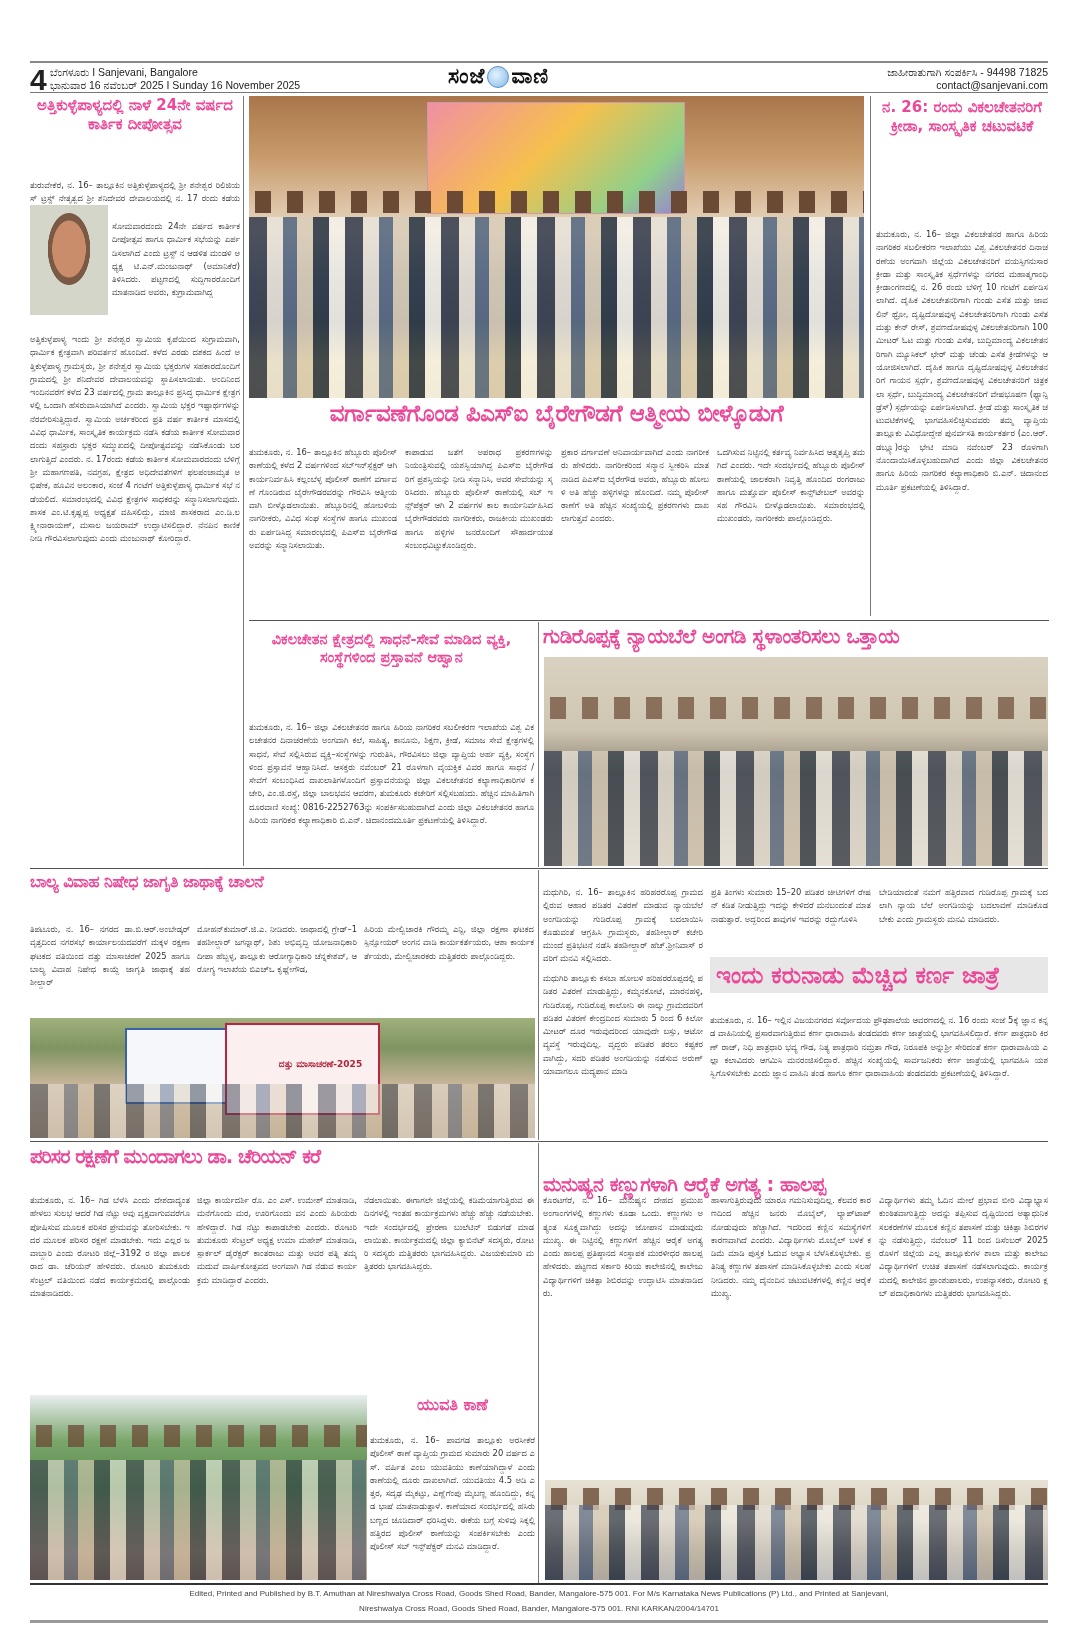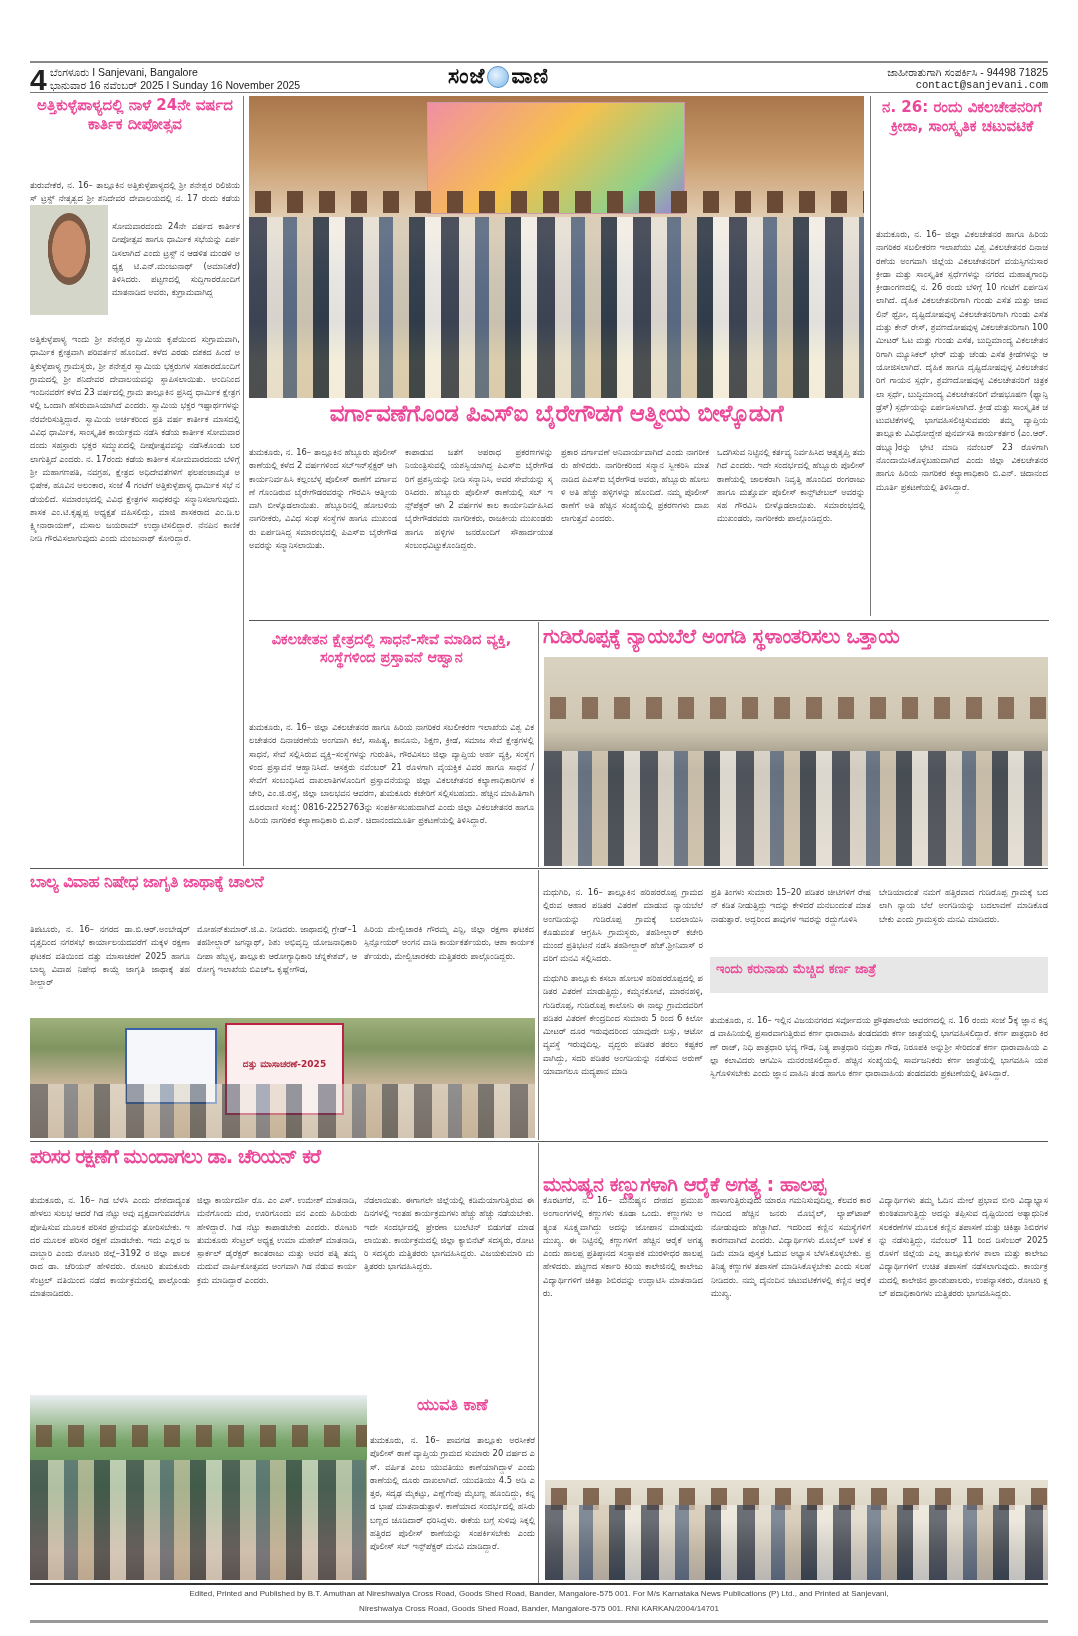--- a/index.html
+++ b/index.html
@@ -17,36 +17,36 @@
   .photo{position:absolute;overflow:hidden;}
   .ph-stage{background:linear-gradient(180deg,#a9764b 0%,#c89a6a 20%,#e8d9c4 45%,#6d7a8a 60%,#3d4a5a 75%,#f2d14a 88%,#e9b93b 100%);}
   .banner{position:absolute;background:linear-gradient(135deg,#f08fa3,#f6c04d 45%,#8fd08a 80%,#9a7fd6);border:1px solid #c9a;}
   .people{position:absolute;bottom:0;left:0;right:0;height:60%;background:repeating-linear-gradient(90deg,#3b4252 0 18px,#e8e2d8 18px 34px,#5a6b84 34px 48px,#d9cdb8 48px 64px,#2f3a48 64px 80px,#f4f1ea 80px 96px);opacity:.9;}
   .heads{position:absolute;left:0;right:0;height:22px;background:repeating-linear-gradient(90deg,transparent 0 6px,#6b4a35 6px 22px,transparent 22px 32px);}
   .ph-crowd{background:linear-gradient(180deg,#d9d2c0 0%,#cfc6b2 35%,#8d8676 55%,#b7a993 100%);}
   .ph-outdoor{background:linear-gradient(180deg,#9fb17c 0%,#7f9460 25%,#c8b59a 55%,#b49b7c 100%);}
   .ph-green{background:linear-gradient(180deg,#e9eef0 0%,#79a56a 25%,#5b8b4d 50%,#a88968 85%,#8f6e4f 100%);}
   .ph-hall{background:linear-gradient(180deg,#e6e1d3 0%,#d9d2c1 40%,#8a8478 70%,#4a4d58 100%);}
   .ph-portrait{background:radial-gradient(ellipse at 50% 40%,#c98d6b 0 30%,#7a5a45 31% 38%,#d3d6c9 39%);}
-  .board{position:absolute;background:#f5f7fb;border:2px solid #3a62a8;}
+  .board{position:absolute;background:#f5f7fb;border:2px solid #3a62a8;padding-left:36px;}
   .grey-box{position:absolute;background:#e7e7e7;}
   .footer{position:absolute;font-family:"Liberation Sans",sans-serif;font-size:8px;color:#444;text-align:center;line-height:15px;}
 </style>
 </head>
 <body>
 
 <div class="rule" style="left:30px;top:61px;width:1018px;height:2px;background:#888;"></div>
 <div class="abs hdr-num" style="left:30px;top:65px;">4</div>
 <div class="abs hdr-small" style="left:50px;top:66px;">ಬೆಂಗಳೂರು  I Sanjevani, Bangalore</div>
 <div class="abs hdr-small" style="left:50px;top:79px;">ಭಾನುವಾರ 16 ನವೆಂಬರ್ 2025 I Sunday 16 November 2025</div>
 <div class="abs masthead" style="left:448px;top:64px;">
   <span>ಸಂಜೆ</span><span class="globe"></span><span>ವಾಣಿ</span>
 </div>
 <div class="abs hdr-small" style="right:30px;top:66px;text-align:right;">ಜಾಹೀರಾತುಗಾಗಿ ಸಂಪರ್ಕಿಸಿ - 94498 71825</div>
-<div class="abs hdr-small" style="right:30px;top:79px;text-align:center;font-family:Liberation Mono, monospace;">contact@sanjevani.com</div>
+<div class="abs hdr-small" style="right:30px;top:79px;text-align:center;">contact@sanjevani.com</div>
 <div class="rule" style="left:30px;top:92px;width:1018px;height:1px;background:#777;"></div>
 
 <div class="abs hl" style="left:30px;top:96px;width:210px;font-size:15px;">ಅತ್ತಿಕುಳ್ಳೆಪಾಳ್ಯದಲ್ಲಿ ನಾಳೆ 24ನೇ ವರ್ಷದ ಕಾರ್ತಿಕ ದೀಪೋತ್ಸವ</div>
 <div class="abs body" style="left:30px;top:163px;width:210px;height:40px;">ತುರುವೇಕೆರೆ, ನ. 16– ತಾಲ್ಲೂಕಿನ ಅತ್ತಿಕುಳ್ಳೆಪಾಳ್ಯದಲ್ಲಿ ಶ್ರೀ ಶನೇಶ್ವರ ರಿಲಿಜಿಯಸ್ ಟ್ರಸ್ಟ್ ನೇತೃತ್ವದ ಶ್ರೀ ಶನಿದೇವರ ದೇವಾಲಯದಲ್ಲಿ ನ. 17 ರಂದು ಕಡೆಯ ಕಾರ್ತೀಕ</div>
 <div class="photo ph-portrait" style="left:30px;top:205px;width:78px;height:110px;"></div>
 <div class="abs body" style="left:112px;top:204px;width:128px;height:111px;">ಸೋಮವಾರದಂದು 24ನೇ ವರ್ಷದ ಕಾರ್ತೀಕ ದೀಪೋತ್ಸವ ಹಾಗೂ ಧಾರ್ಮಿಕ ಸಭೆಯನ್ನು ಏರ್ಪಡಿಸಲಾಗಿದೆ ಎಂದು ಟ್ರಸ್ಟ್ ನ ಆಡಳಿತ ಮಂಡಳಿ ಅಧ್ಯಕ್ಷ ಟಿ.ಎನ್.ಮಂಜುನಾಥ್ (ಅಮಾನಿಕೆರೆ) ತಿಳಿಸಿದರು. ಪಟ್ಟಣದಲ್ಲಿ ಸುದ್ದಿಗಾರರೊಂದಿಗೆ ಮಾತನಾಡಿದ ಅವರು, ಕುಗ್ರಾಮವಾಗಿದ್ದ</div>
 <div class="abs body" style="left:30px;top:317px;width:210px;height:550px;">ಅತ್ತಿಕುಳ್ಳೆಪಾಳ್ಯ ಇಂದು ಶ್ರೀ ಶನೇಶ್ವರ ಸ್ವಾಮಿಯ ಕೃಪೆಯಿಂದ ಸುಗ್ರಾಮವಾಗಿ, ಧಾರ್ಮಿಕ ಕ್ಷೇತ್ರವಾಗಿ ಪರಿವರ್ತನೆ ಹೊಂದಿದೆ. ಕಳೆದ ಎರಡು ದಶಕದ ಹಿಂದೆ ಅತ್ತಿಕುಳ್ಳೆಪಾಳ್ಯ ಗ್ರಾಮಸ್ಥರು, ಶ್ರೀ ಶನೇಶ್ವರ ಸ್ವಾಮಿಯ ಭಕ್ತರುಗಳ ಸಹಕಾರದೊಂದಿಗೆ ಗ್ರಾಮದಲ್ಲಿ ಶ್ರೀ ಶನಿದೇವರ ದೇವಾಲಯವನ್ನು ಸ್ಥಾಪಿಸಲಾಯಿತು. ಅಂದಿನಿಂದ ಇಂದಿನವರೆಗೆ ಕಳೆದ 23 ವರ್ಷದಲ್ಲಿ ಗ್ರಾಮ ತಾಲ್ಲೂಕಿನ ಪ್ರಸಿದ್ಧ ಧಾರ್ಮಿಕ ಕ್ಷೇತ್ರಗಳಲ್ಲಿ ಒಂದಾಗಿ ಹೆಸರುವಾಸಿಯಾಗಿದೆ ಎಂದರು. ಸ್ವಾಮಿಯ ಭಕ್ತರ ಇಷ್ಟಾರ್ಥಗಳನ್ನು ನೆರವೇರಿಸುತ್ತಿದ್ದಾರೆ. ಸ್ವಾಮಿಯ ಅರ್ಚಕರಿಂದ ಪ್ರತಿ ವರ್ಷ ಕಾರ್ತೀಕ ಮಾಸದಲ್ಲಿ ವಿವಿಧ ಧಾರ್ಮಿಕ, ಸಾಂಸ್ಕೃತಿಕ ಕಾರ್ಯಕ್ರಮ ನಡೆಸಿ ಕಡೆಯ ಕಾರ್ತೀಕ ಸೋಮವಾರದಂದು ಸಹಸ್ರಾರು ಭಕ್ತರ ಸಮ್ಮುಖದಲ್ಲಿ ದೀಪೋತ್ಸವವನ್ನು ನಡೆಸಿಕೊಂಡು ಬರಲಾಗುತ್ತಿದೆ ಎಂದರು. ನ. 17ರಂದು ಕಡೆಯ ಕಾರ್ತೀಕ ಸೋಮವಾರದಂದು ಬೆಳಿಗ್ಗೆ ಶ್ರೀ ಮಹಾಗಣಪತಿ, ನವಗ್ರಹ, ಕ್ಷೇತ್ರದ ಅಧಿದೇವತೆಗಳಿಗೆ ಫಲಪಂಚಾಮೃತ ಅಭಿಷೇಕ, ಹೂವಿನ ಅಲಂಕಾರ, ಸಂಜೆ 4 ಗಂಟೆಗೆ ಅತ್ತಿಕುಳ್ಳೆಪಾಳ್ಯ ಧಾರ್ಮಿಕ ಸಭೆ ನಡೆಯಲಿದೆ. ಸಮಾರಂಭದಲ್ಲಿ ವಿವಿಧ ಕ್ಷೇತ್ರಗಳ ಸಾಧಕರನ್ನು ಸನ್ಮಾನಿಸಲಾಗುವುದು. ಶಾಸಕ ಎಂ.ಟಿ.ಕೃಷ್ಣಪ್ಪ ಅಧ್ಯಕ್ಷತೆ ವಹಿಸಲಿದ್ದು, ಮಾಜಿ ಶಾಸಕರಾದ ಎಂ.ಡಿ.ಲಕ್ಷ್ಮೀನಾರಾಯಣ್, ಮಸಾಲ ಜಯರಾಮ್ ಉದ್ಘಾಟಿಸಲಿದ್ದಾರೆ. ನೆನಪಿನ ಕಾಣಿಕೆ ನೀಡಿ ಗೌರವಿಸಲಾಗುವುದು ಎಂದು ಮಂಜುನಾಥ್ ಕೋರಿದ್ದಾರೆ.</div>
 <div class="vrule" style="left:243px;top:96px;height:770px;"></div>
 
 <div class="photo ph-stage" style="left:249px;top:96px;width:615px;height:302px;">
@@ -91,21 +91,21 @@
   <div class="people" style="height:45%;opacity:.5;"></div>
 </div>
 <div class="vrule" style="left:538px;top:870px;height:270px;"></div>
 
 <div class="abs body" style="left:543px;top:870px;width:160px;height:84px;">ಮಧುಗಿರಿ, ನ. 16– ತಾಲ್ಲೂಕಿನ ಹರಿಹರರೊಪ್ಪ ಗ್ರಾಮದಲ್ಲಿರುವ ಆಹಾರ ಪಡಿತರ ವಿತರಣೆ ಮಾಡುವ ನ್ಯಾಯಬೆಲೆ ಅಂಗಡಿಯನ್ನು ಗುಡಿರೊಪ್ಪ ಗ್ರಾಮಕ್ಕೆ ಬದಲಾಯಿಸಿ ಕೊಡುವಂತೆ ಆಗ್ರಹಿಸಿ ಗ್ರಾಮಸ್ಥರು, ತಹಶೀಲ್ದಾರ್ ಕಚೇರಿ ಮುಂದೆ ಪ್ರತಿಭಟನೆ ನಡೆಸಿ ತಹಶೀಲ್ದಾರ್ ಹೆಚ್.ಶ್ರೀನಿವಾಸ್ ರವರಿಗೆ ಮನವಿ ಸಲ್ಲಿಸಿದರು.</div>
 <div class="abs body" style="left:711px;top:870px;width:160px;height:84px;">ಪ್ರತಿ ತಿಂಗಳು ಸುಮಾರು 15–20 ಪಡಿತರ ಚೀಟಿಗಳಿಗೆ ರೇಷನ್ ಕಡಿತ ನೀಡುತ್ತಿದ್ದು ಇದನ್ನು ಕೇಳಿದರೆ ಮನಬಂದಂತೆ ಮಾತನಾಡುತ್ತಾರೆ. ಅದ್ದರಿಂದ ತಾವುಗಳ ಇವರನ್ನು ರದ್ದುಗೊಳಿಸಿ</div>
 <div class="abs body" style="left:879px;top:870px;width:169px;height:84px;">ಬೇಡಿಯಾದಂತೆ ನಮಗೆ ಹತ್ತಿರವಾದ ಗುಡಿರೊಪ್ಪ ಗ್ರಾಮಕ್ಕೆ ಬದಲಾಗಿ ನ್ಯಾಯ ಬೆಲೆ ಅಂಗಡಿಯನ್ನು ಬದಲಾವಣೆ ಮಾಡಿಕೊಡಬೇಕು ಎಂದು ಗ್ರಾಮಸ್ಥರು ಮನವಿ ಮಾಡಿದರು.</div>
 <div class="abs body" style="left:543px;top:956px;width:160px;height:182px;">ಮಧುಗಿರಿ ತಾಲ್ಲೂಕು ಕಸಬಾ ಹೋಬಳಿ ಹರಿಹರರೊಪ್ಪದಲ್ಲಿ ಪಡಿತರ ವಿತರಣೆ ಮಾಡುತ್ತಿದ್ದು, ಕಮ್ಮನಕೋಟೆ, ಮಾರನಹಳ್ಳಿ, ಗುಡಿರೊಪ್ಪ, ಗುಡಿರೊಪ್ಪ ಕಾಲೋನಿ ಈ ನಾಲ್ಕು ಗ್ರಾಮದವರಿಗೆ ಪಡಿತರ ವಿತರಣೆ ಕೇಂದ್ರದಿಂದ ಸುಮಾರು 5 ರಿಂದ 6 ಕಿಲೋ ಮೀಟರ್ ದೂರ ಇರುವುದರಿಂದ ಯಾವುದೇ ಬಸ್ಸು, ಆಟೋ ವ್ಯವಸ್ಥೆ ಇರುವುದಿಲ್ಲ. ವೃದ್ಧರು ಪಡಿತರ ತರಲು ಕಷ್ಟಕರವಾಗಿದ್ದು, ಸದರಿ ಪಡಿತರ ಅಂಗಡಿಯನ್ನು ನಡೆಸುವ ಅರುಣ್ ಯಾವಾಗಲೂ ಮದ್ಯಪಾನ ಮಾಡಿ</div>
 
 <div class="grey-box" style="left:710px;top:957px;width:338px;height:36px;"></div>
-<div class="abs hl hl-left" style="left:716px;top:961px;width:330px;font-size:13px;white-space:nowrap;">ಇಂದು ಕರುನಾಡು ಮೆಚ್ಚಿದ ಕರ್ಣ ಜಾತ್ರೆ</div>
+<div class="abs hl hl-left" style="left:716px;top:961px;width:330px;font-size:23px;white-space:nowrap;">ಇಂದು ಕರುನಾಡು ಮೆಚ್ಚಿದ ಕರ್ಣ ಜಾತ್ರೆ</div>
 <div class="abs body" style="left:710px;top:998px;width:338px;height:140px;">ತುಮಕೂರು, ನ. 16– ಇಲ್ಲಿನ ವಿಜಯನಗರದ ಸರ್ವೋದಯ ಪ್ರೌಢಶಾಲೆಯ ಆವರಣದಲ್ಲಿ ನ. 16 ರಂದು ಸಂಜೆ 5ಕ್ಕೆ ಜ್ಞಾನ ಕನ್ನಡ ವಾಹಿನಿಯಲ್ಲಿ ಪ್ರಸಾರವಾಗುತ್ತಿರುವ ಕರ್ಣ ಧಾರಾವಾಹಿ ತಂಡದವರು ಕರ್ಣ ಜಾತ್ರೆಯಲ್ಲಿ ಭಾಗವಹಿಸಲಿದ್ದಾರೆ. ಕರ್ಣ ಪಾತ್ರಧಾರಿ ಕಿರಣ್ ರಾಜ್, ನಿಧಿ ಪಾತ್ರಧಾರಿ ಭವ್ಯ ಗೌಡ, ನಿತ್ಯ ಪಾತ್ರಧಾರಿ ನಮ್ರತಾ ಗೌಡ, ನಿರೂಪಕಿ ಅನ್ನುಶ್ರೀ ಸೇರಿದಂತೆ ಕರ್ಣ ಧಾರಾವಾಹಿಯ ಎಲ್ಲಾ ಕಲಾವಿದರು ಆಗಮಿಸಿ ಮನರಂಜಿಸಲಿದ್ದಾರೆ. ಹೆಚ್ಚಿನ ಸಂಖ್ಯೆಯಲ್ಲಿ ಸಾರ್ವಜನಿಕರು ಕರ್ಣ ಜಾತ್ರೆಯಲ್ಲಿ ಭಾಗವಹಿಸಿ ಯಶಸ್ವಿಗೊಳಿಸಬೇಕು ಎಂದು ಜ್ಞಾನ ವಾಹಿನಿ ತಂಡ ಹಾಗೂ ಕರ್ಣ ಧಾರಾವಾಹಿಯ ತಂಡದವರು ಪ್ರಕಟಣೆಯಲ್ಲಿ ತಿಳಿಸಿದ್ದಾರೆ.</div>
 
 <div class="rule" style="left:30px;top:1141px;width:1018px;height:1px;background:#555;"></div>
 
 <div class="abs hl hl-left" style="left:30px;top:1145px;width:505px;font-size:19.5px;white-space:nowrap;letter-spacing:-1px;">ಪರಿಸರ ರಕ್ಷಣೆಗೆ ಮುಂದಾಗಲು ಡಾ. ಚೆರಿಯನ್ ಕರೆ</div>
 <div class="abs body" style="left:30px;top:1178px;width:160px;height:210px;">ತುಮಕೂರು, ನ. 16– ಗಿಡ ಬೆಳೆಸಿ ಎಂದು ದೇಶದಾದ್ಯಂತ ಹೇಳಲು ಸುಲಭ ಆದರೆ ಗಿಡ ನೆಟ್ಟು ಅವು ವೃಕ್ಷವಾಗುವವರೆಗೂ ಪೋಷಿಸುವ ಮೂಲಕ ಪರಿಸರ ಪ್ರೇಮವನ್ನು ತೋರಿಸಬೇಕು. ಇದರ ಮೂಲಕ ಪರಿಸರ ರಕ್ಷಣೆ ಮಾಡಬೇಕು. ಇದು ಎಲ್ಲರ ಜವಾಬ್ದಾರಿ ಎಂದು ರೋಟರಿ ಜಿಲ್ಲೆ–3192 ರ ಜಿಲ್ಲಾ ಪಾಲಕರಾದ ಡಾ. ಚೆರಿಯನ್ ಹೇಳಿದರು. ರೋಟರಿ ತುಮಕೂರು ಸೆಂಟ್ರಲ್ ವತಿಯಿಂದ ನಡೆದ ಕಾರ್ಯಕ್ರಮದಲ್ಲಿ ಪಾಲ್ಗೊಂಡು ಮಾತನಾಡಿದರು.</div>
 <div class="abs body" style="left:197px;top:1178px;width:160px;height:210px;">ಜಿಲ್ಲಾ ಕಾರ್ಯದರ್ಶಿ ರೊ. ಎಂ ಎಸ್. ಉಮೇಶ್ ಮಾತನಾಡಿ, ಮನೆಗೊಂದು ಮರ, ಊರಿಗೊಂದು ವನ ಎಂದು ಹಿರಿಯರು ಹೇಳಿದ್ದಾರೆ. ಗಿಡ ನೆಟ್ಟು ಕಾಪಾಡಬೇಕು ಎಂದರು. ರೋಟರಿ ತುಮಕೂರು ಸೆಂಟ್ರಲ್ ಅಧ್ಯಕ್ಷ ಉಮಾ ಮಹೇಶ್ ಮಾತನಾಡಿ, ಸ್ಪಾರ್ಕಲ್ ಡೈರೆಕ್ಟರ್ ಕಾಂತರಾಜು ಮತ್ತು ಅವರ ಪತ್ನಿ ತಮ್ಮ ಮದುವೆ ವಾರ್ಷಿಕೋತ್ಸವದ ಅಂಗವಾಗಿ ಗಿಡ ನೆಡುವ ಕಾರ್ಯಕ್ರಮ ಮಾಡಿದ್ದಾರೆ ಎಂದರು.</div>
 <div class="abs body" style="left:364px;top:1178px;width:170px;height:200px;">ನೆಡಲಾಯಿತು. ಈಗಾಗಲೇ ಜಿಲ್ಲೆಯಲ್ಲಿ ಕಡಿಮೆಯಾಗುತ್ತಿರುವ ಈ ದಿನಗಳಲ್ಲಿ ಇಂತಹ ಕಾರ್ಯಕ್ರಮಗಳು ಹೆಚ್ಚು ಹೆಚ್ಚು ನಡೆಯಬೇಕು. ಇದೇ ಸಂದರ್ಭದಲ್ಲಿ ಪ್ರೇರಣಾ ಬುಲೆಟಿನ್ ಬಿಡುಗಡೆ ಮಾಡಲಾಯಿತು. ಕಾರ್ಯಕ್ರಮದಲ್ಲಿ ಜಿಲ್ಲಾ ಕ್ಯಾಬಿನೆಟ್ ಸದಸ್ಯರು, ರೋಟರಿ ಸದಸ್ಯರು ಮತ್ತಿತರರು ಭಾಗವಹಿಸಿದ್ದರು. ವಿಜಯಕುಮಾರಿ ಮತ್ತಿತರರು ಭಾಗವಹಿಸಿದ್ದರು.</div>
 <div class="photo ph-green" style="left:30px;top:1395px;width:337px;height:185px;">
   <div class="heads" style="top:30px;opacity:.75;"></div>

